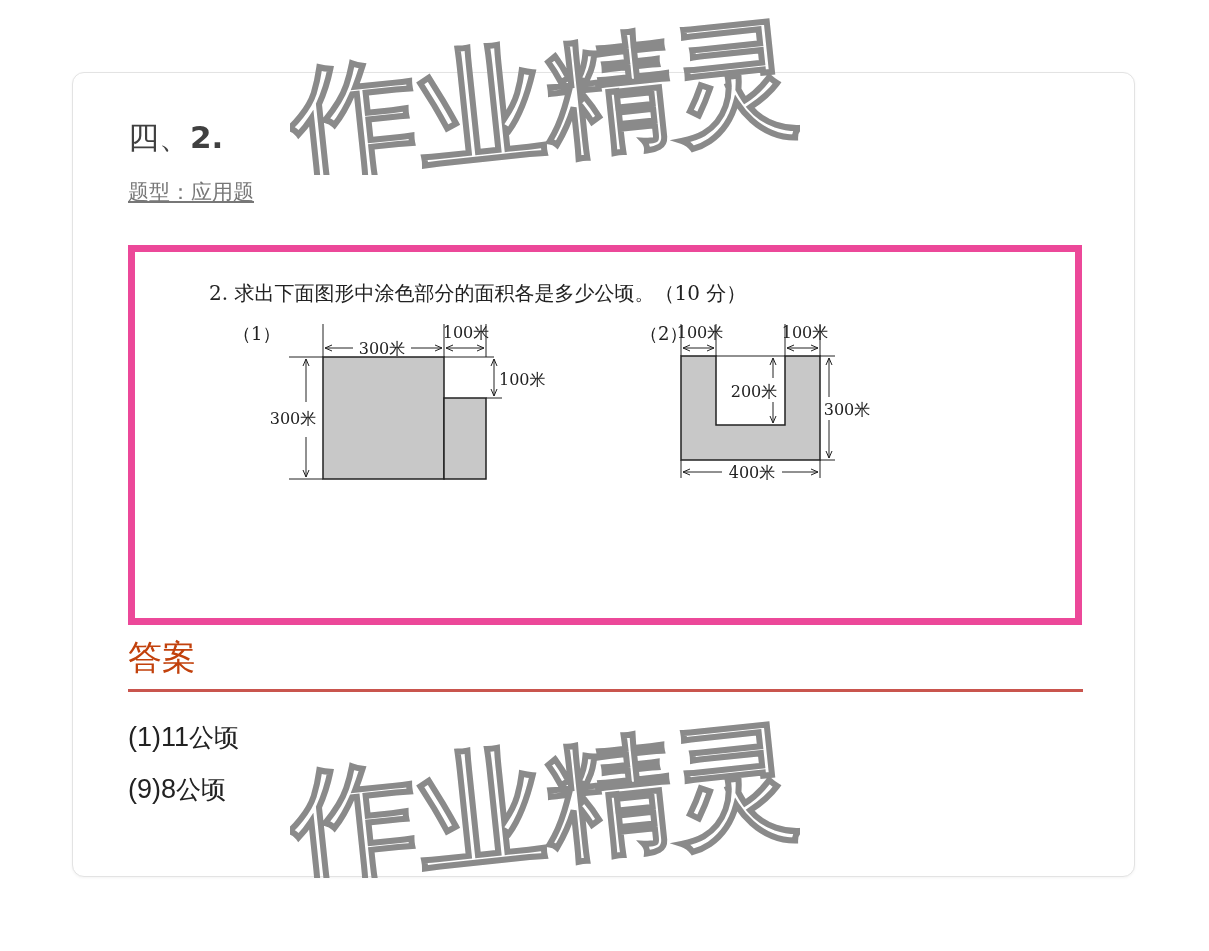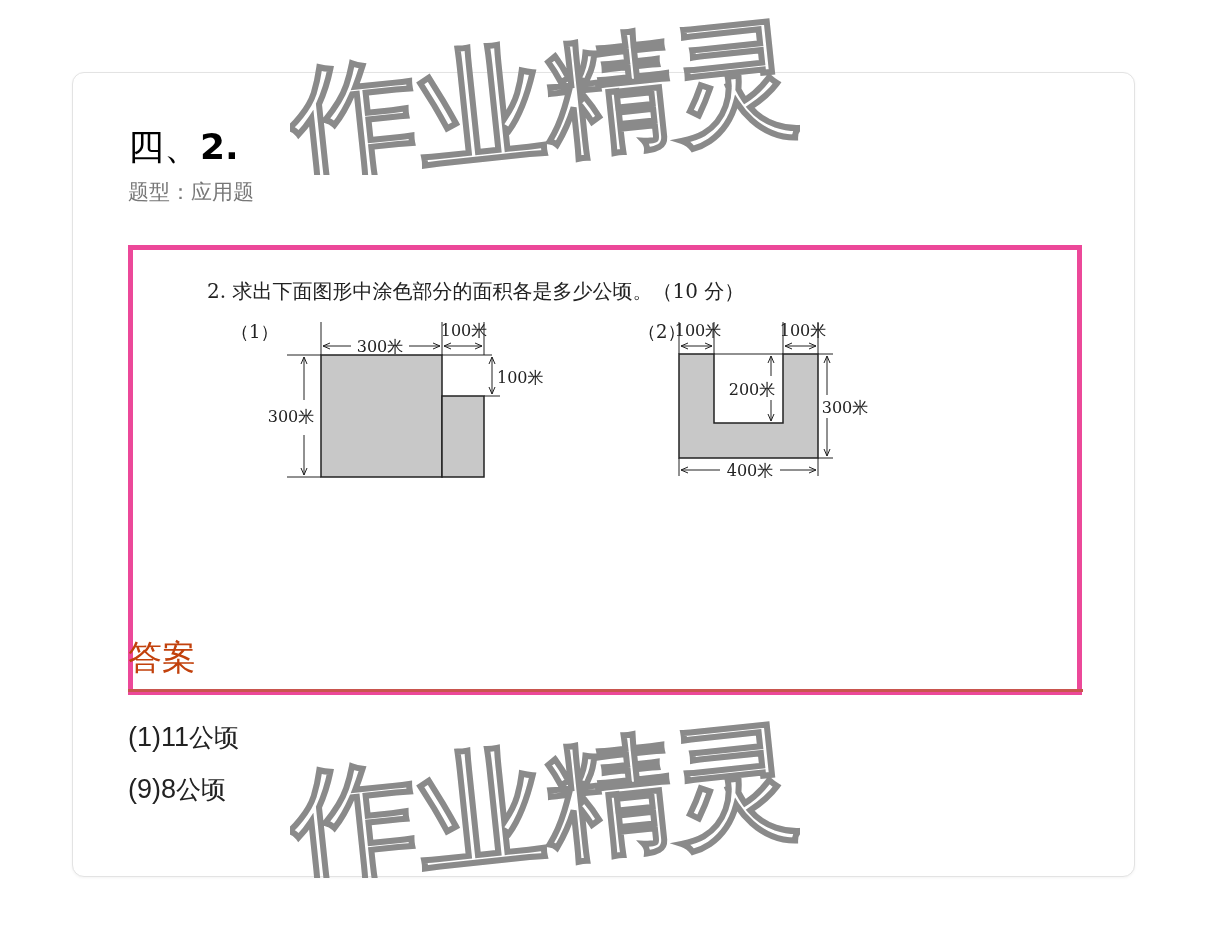--- a/index.html
+++ b/index.html
@@ -1,27 +1,27 @@
 <!DOCTYPE html>
 <html><head>
   <meta charset="utf-8">
   <style>
     html, body { margin: 0; padding: 0; background: #ffffff; }
     body { width: 1209px; height: 951px; position: relative; overflow: hidden;
            font-family: "Liberation Sans", "DejaVu Sans", sans-serif; color: #333; }
     .card { position: absolute; left: 72px; top: 72px; width: 1063px; height: 805px;
             border: 1px solid #e3e3e3; border-radius: 12px; background: #fff;
             box-shadow: 0 1px 3px rgba(0,0,0,0.05); box-sizing: border-box; }
-    .q-title { position: absolute; left: 55px; top: 50px; font-size: 36px; font-weight: bold; color: #000000;
+    .q-title { position: absolute; left: 55px; top: 44px; font-size: 31px; font-weight: bold; color: #404040;
                font-family: "DejaVu Sans", sans-serif; }
     .q-title .cn { font-weight: normal; font-family: "DejaVu Serif", serif; }
     .q-type { position: absolute; left: 55px; top: 105px; font-size: 21px; color: #777;
-              font-family: "DejaVu Serif", serif; }
-    .figure-box { position: absolute; left: 55px; top: 172px; width: 954px; height: 450px;
-                  border: 5px solid #ec4899; box-sizing: border-box; background: #fff; }
+              font-family: "DejaVu Serif", serif; text-decoration: underline; }
+    .figure-box { position: absolute; left: 55px; top: 172px; width: 954px; height: 380px;
+                  border: 7px solid #ec4899; box-sizing: border-box; background: #fff; }
     .figure-box svg { position: absolute; left: 0; top: 0; }
     .ans-head { position: absolute; left: 55px; top: 562px; font-size: 34px; color: #c2410c;
                 font-family: "DejaVu Serif", serif; }
     .ans-rule { position: absolute; left: 55px; top: 616px; width: 955px; height: 3px; background: #c9554e; }
     .ans-line { position: absolute; left: 55px; font-size: 27px; color: #222; }
     .ans-line .unit { font-family: "DejaVu Serif", serif; font-size: 25px; }
     .watermark { position: absolute; pointer-events: none; }
   </style>
 </head>
 <body>

